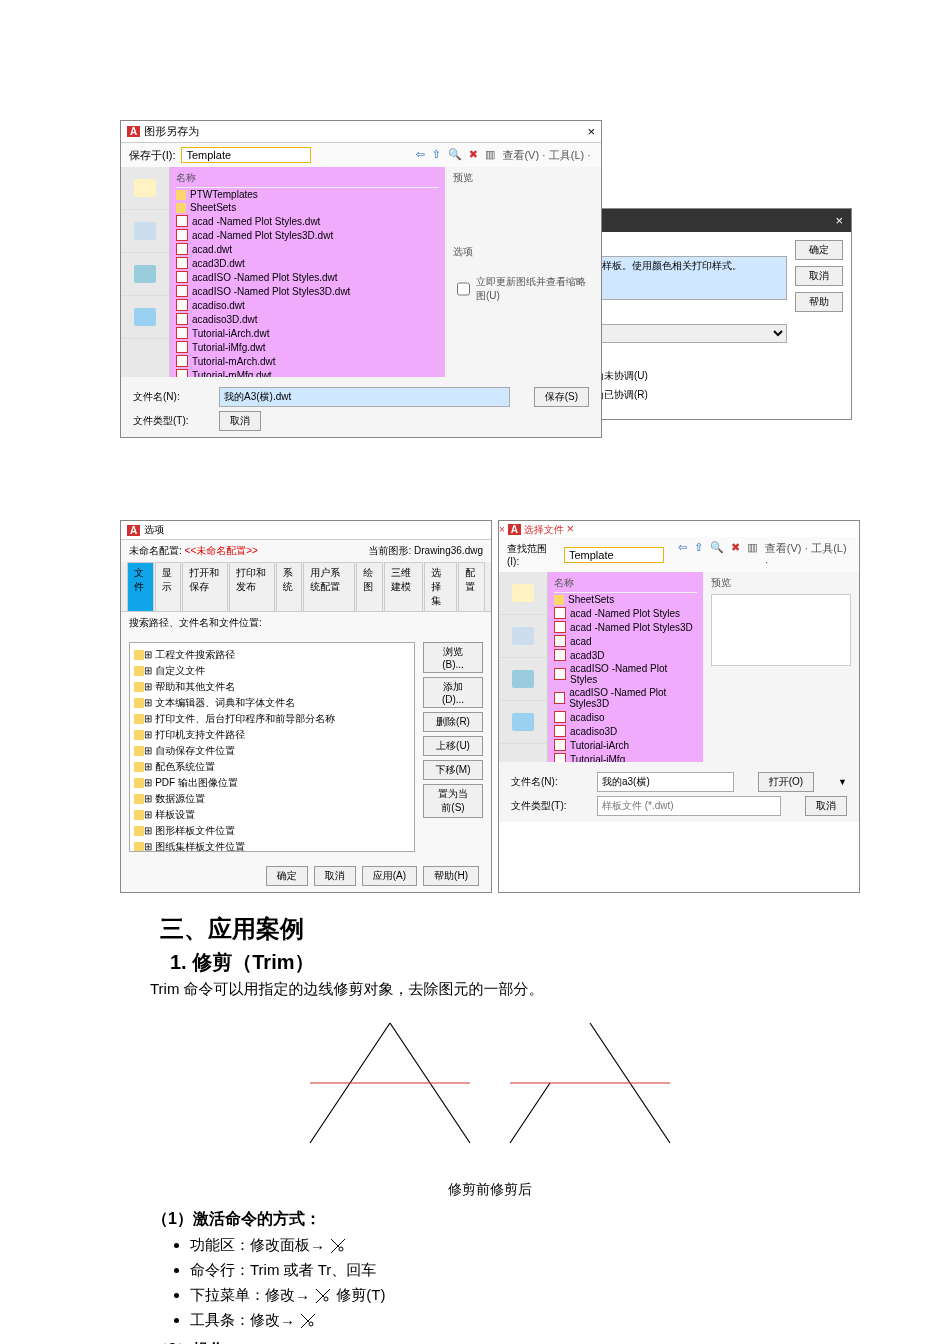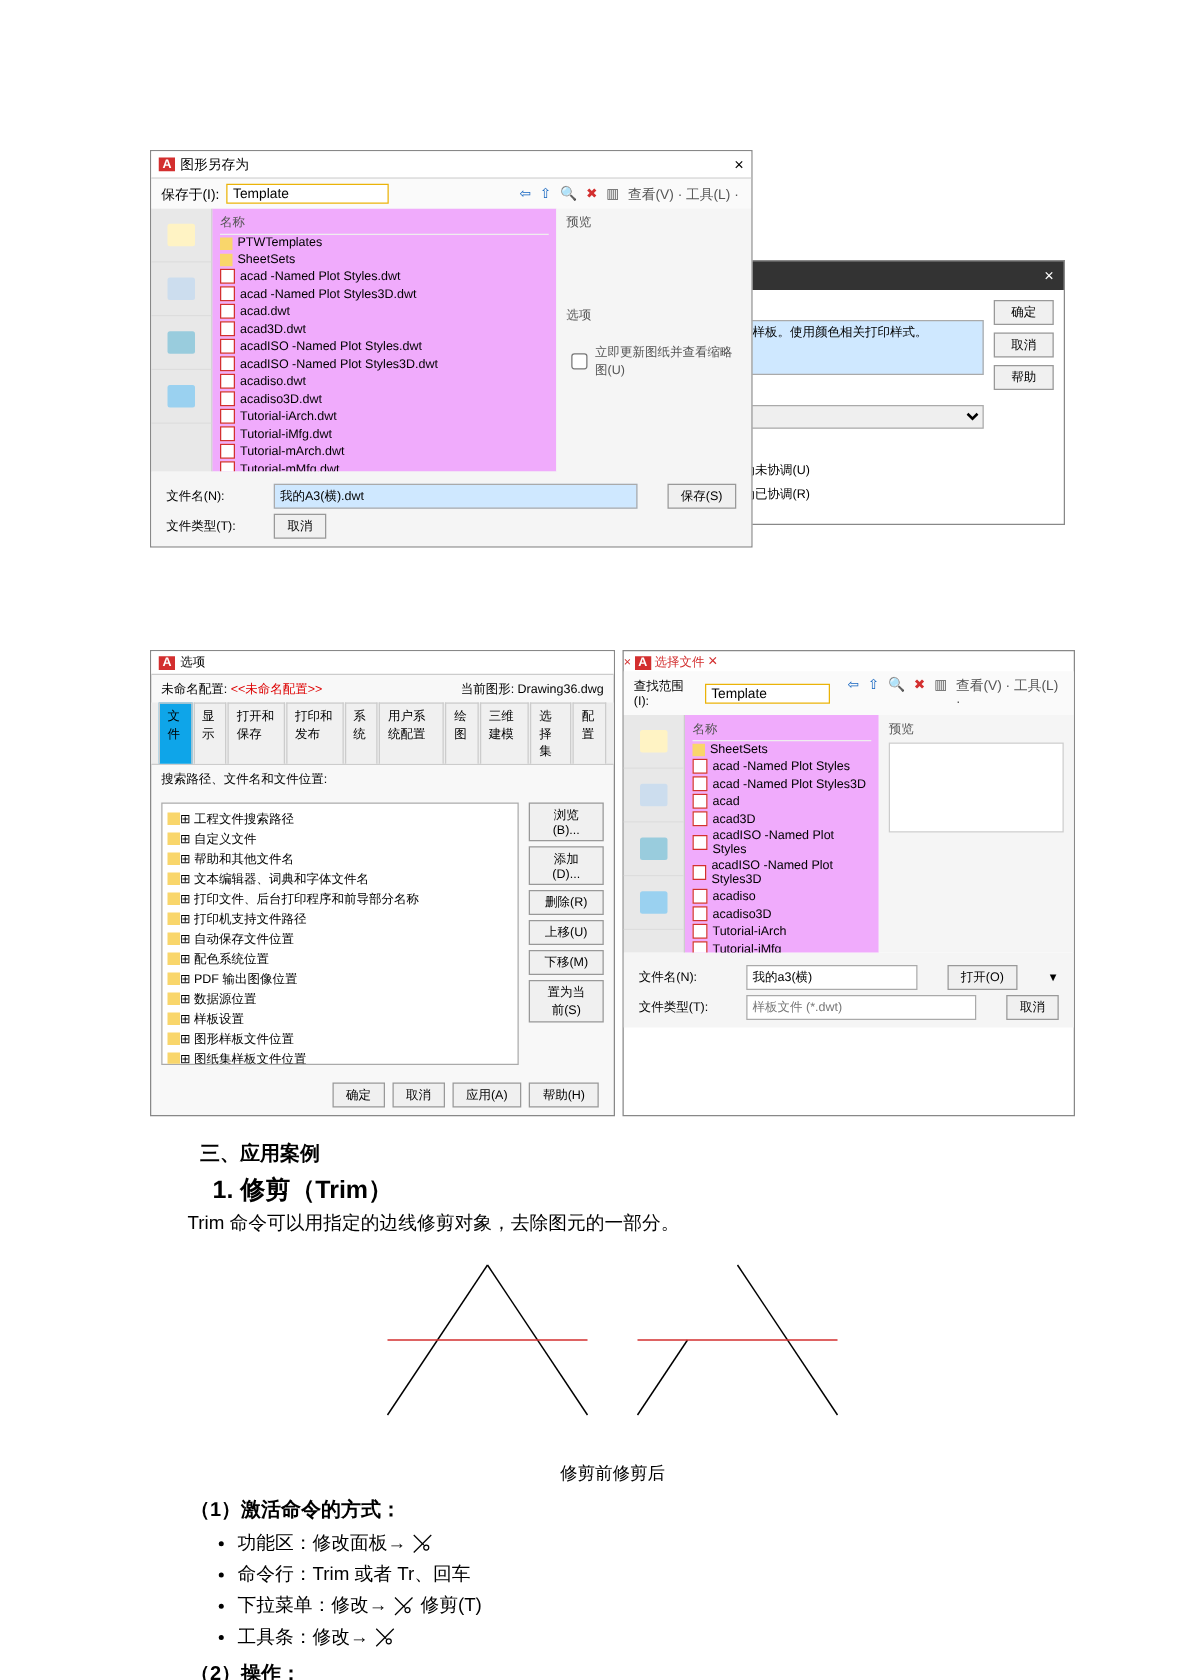--- a/index.html
+++ b/index.html
@@ -52,21 +52,21 @@
 .opt-body{display:flex;padding:8px;gap:8px}
 .tree{flex:1;border:1px solid #aaa;background:#fff;height:200px;padding:4px;overflow:hidden}
 .tree-item{display:flex;align-items:center;gap:0;font-size:10px;padding:1px 0}
 .tree-item .tic{width:10px;height:10px;background:#f9d66b;display:inline-block}
 .btncol{width:60px;display:flex;flex-direction:column;gap:4px}
 .opt-footer{display:flex;justify-content:flex-end;gap:6px;padding:6px 12px}
 
 .select-dlg{flex:1;border:1px solid #888;background:#fff;font-size:10px}
 
 .content{margin-top:20px}
-.h1{font-weight:bold;font-size:16px;margin:10px 0 2px 40px}
+.h1{font-weight:bold;font-size:24px;margin:10px 0 2px 40px}
 .h2{font-weight:bold;font-size:20px;margin:4px 0 2px 50px}
 .para{font-size:15px;text-indent:2em;margin:4px 0}
 .fig{display:flex;justify-content:center;margin:14px 0}
 .trim-icon{display:inline-block;vertical-align:middle}
 .h3{font-weight:bold;font-size:16px;margin:10px 0 4px 32px}
 ul.bullets{list-style:disc;padding-left:70px;margin:4px 0}
 ul.bullets li{margin:6px 0;font-size:15px}
 </style>
 </head>
 <body>

